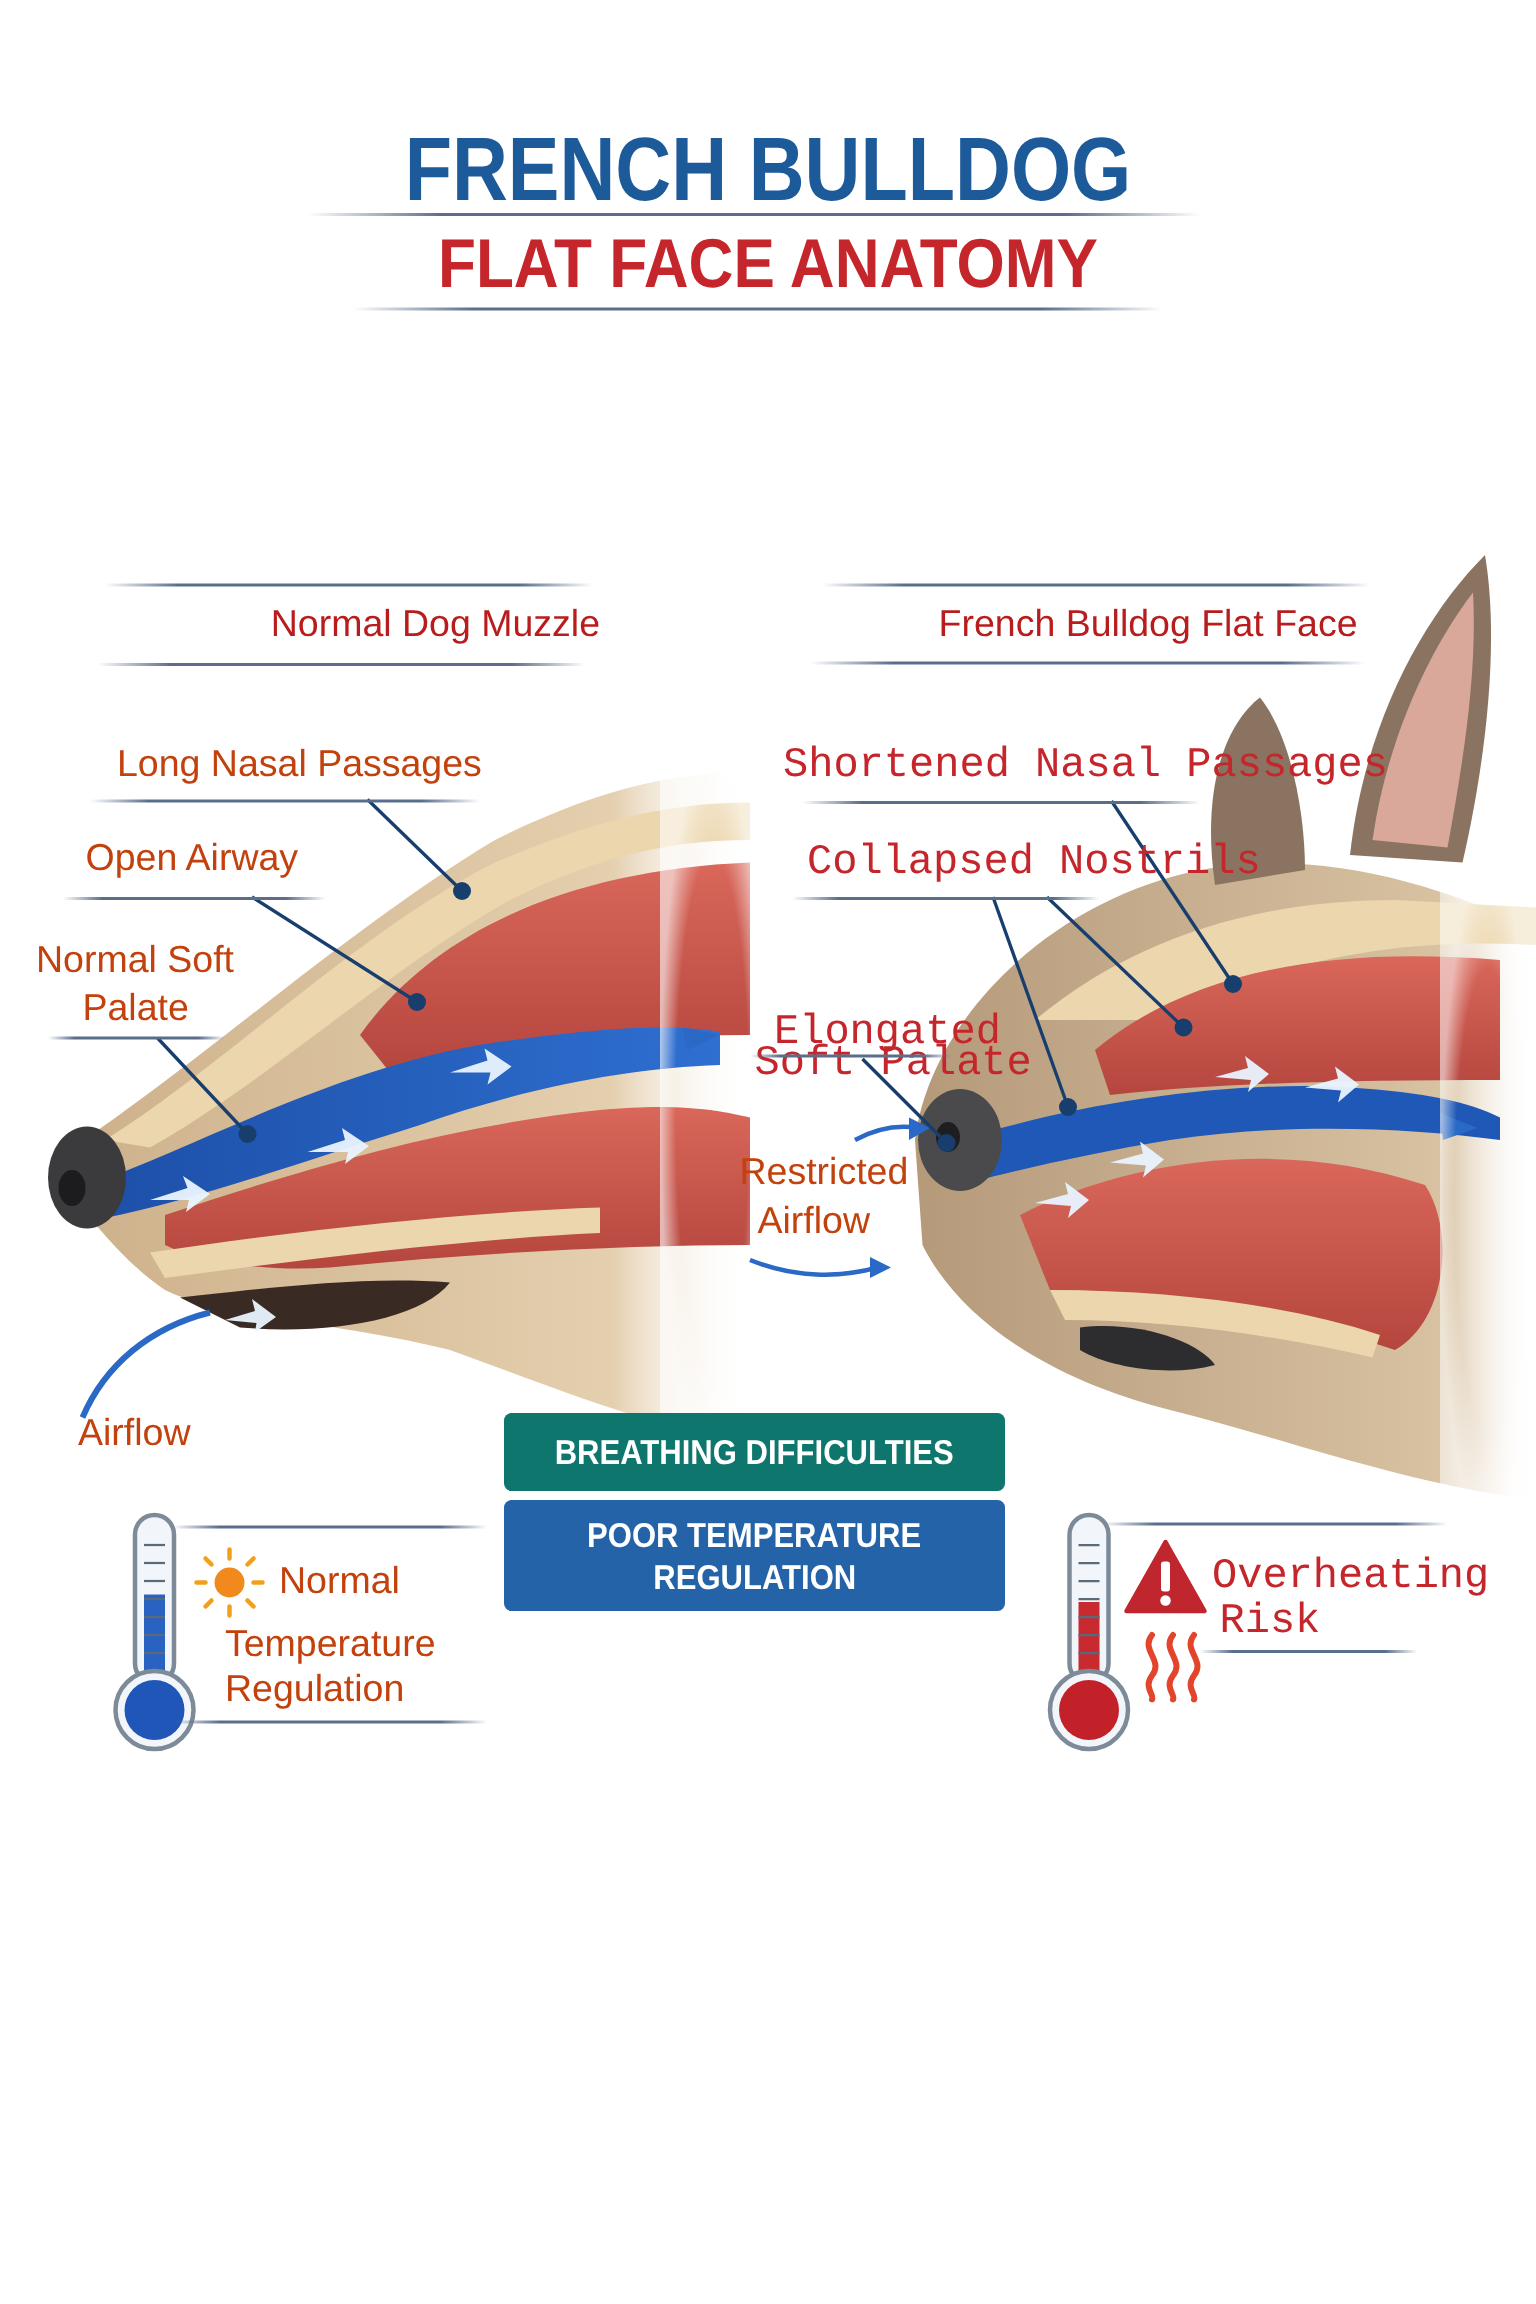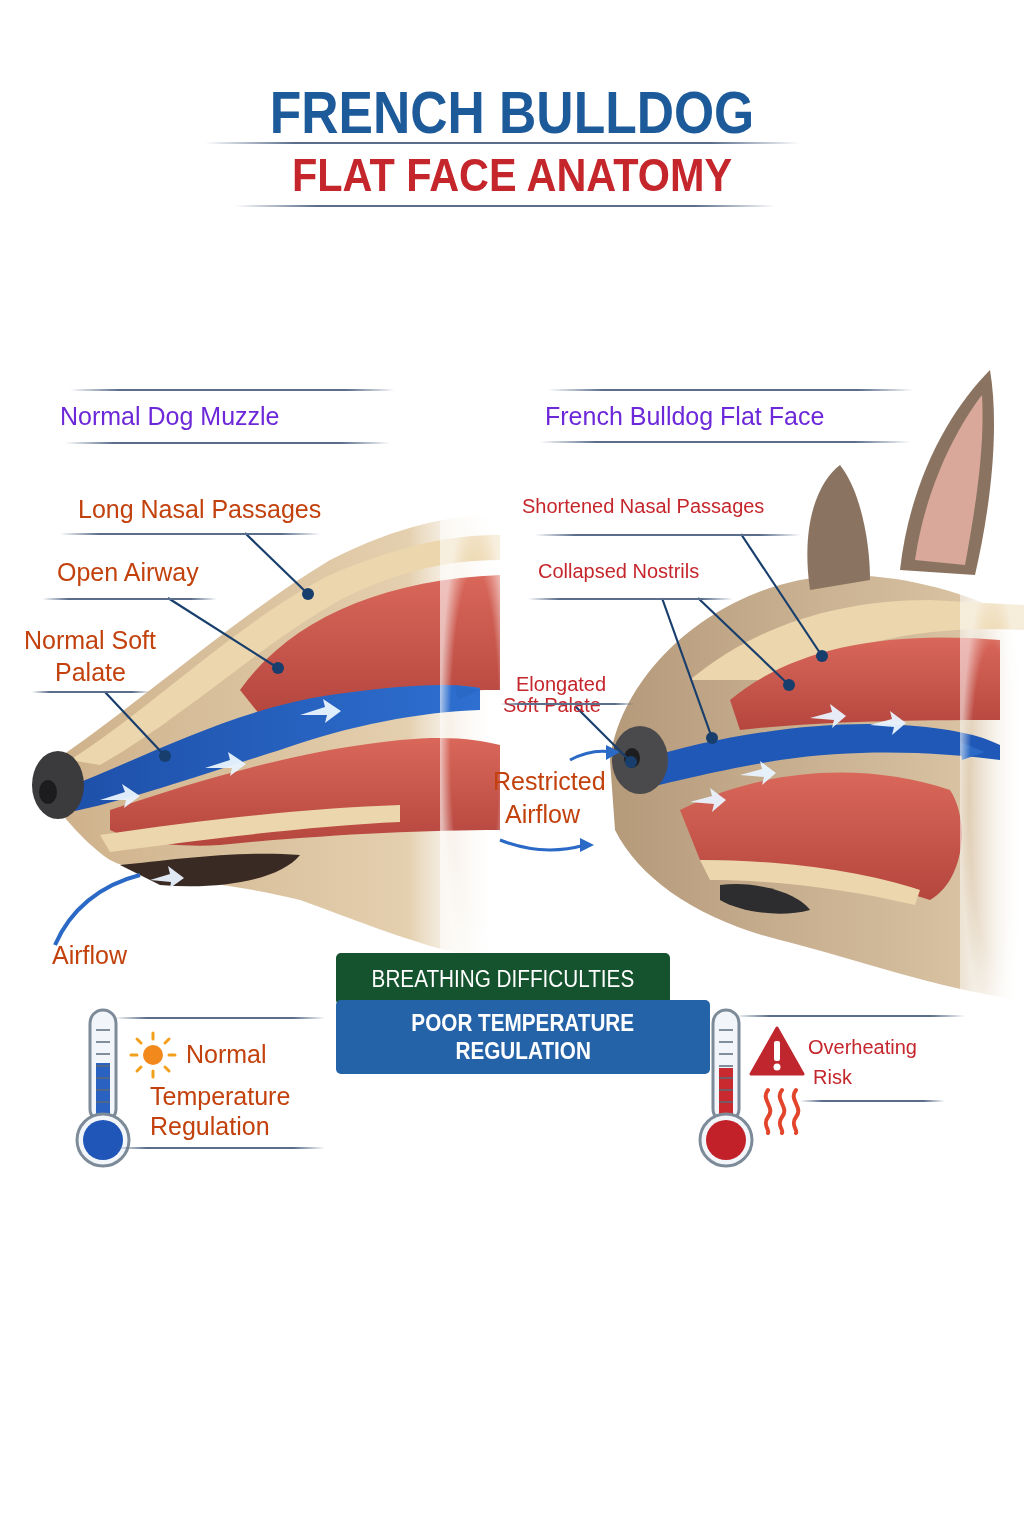--- a/index.html
+++ b/index.html
@@ -4,29 +4,29 @@
 <style>
   html, body { margin: 0; padding: 0; background: #ffffff; }
   body { width: 1024px; height: 1536px; position: relative; overflow: hidden;
          font-family: "Liberation Sans", "DejaVu Sans", sans-serif; }
   .abs { position: absolute; }
   .title1 { left: 0; width: 1024px; top: 78px; text-align: center; font-weight: bold;
             font-size: 60px; color: #1d5a9a; letter-spacing: 0px; transform: scaleX(0.86); }
   .title2 { left: 0; width: 1024px; top: 148px; text-align: center; font-weight: bold;
             font-size: 46px; color: #c5262c; transform: scaleX(0.9); }
   .rule { height: 2px; background: linear-gradient(90deg, rgba(90,110,140,0), #5a6e8c 15%, #5a6e8c 85%, rgba(90,110,140,0)); }
-  .subhead { font-size: 25px; color: #6d28d9; text-align: left; }
+  .subhead { font-size: 25px; color: #b91c1c; text-align: right; }
   .lbl-blue { font-size: 25px; color: #c2410c; }
-  .lbl-red { font-size: 20px; color: #c5262c; }
+  .lbl-red { font-size: 28px; color: #c5262c; font-family: Liberation Mono, monospace; }
   .leader { stroke: #173e6c; stroke-width: 2.2; fill: none; }
   .dot { fill: #173e6c; }
-  .banner-red { left: 336px; top: 942px; width: 334px; height: 52px; background: #14532d;
-                border-radius: 5px; color: #fff; font-weight: normal; font-size: 23px;
-                display:flex; align-items:center; justify-content:center; transform-origin:center;margin-top:11px; }
-  .banner-blue { left: 336px; top: 1000px; width: 374px; height: 74px; background: #2563a8;
+  .banner-red { left: 336px; top: 942px; width: 334px; height: 52px; background: #0f766e;
+                border-radius: 5px; color: #fff; font-weight: bold; font-size: 23px;
+                display:flex; align-items:center; justify-content:center; transform-origin:center; }
+  .banner-blue { left: 336px; top: 1000px; width: 334px; height: 74px; background: #2563a8;
                  border-radius: 5px; color: #fff; font-weight: bold; font-size: 23px; line-height: 28px;
                  display:flex; flex-direction:column; align-items:center; justify-content:center; }
   .ink-fix { transform: scaleX(0.9); display:inline-block; }
 </style>
 </head>
 <body>
 
 <div class="abs title1">FRENCH BULLDOG</div>
 <div class="abs rule" style="left:205px; top:142px; width:595px;"></div>
 <div class="abs title2">FLAT FACE ANATOMY</div>

